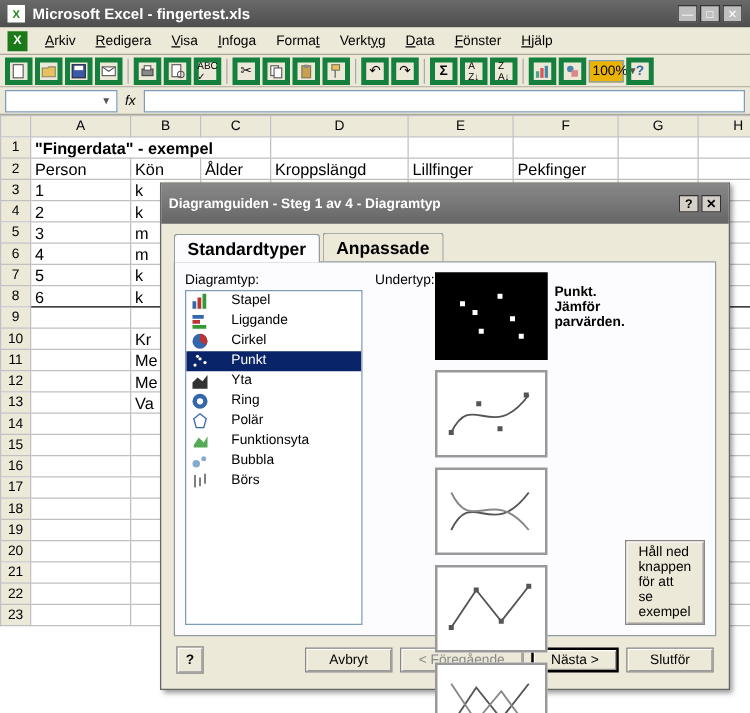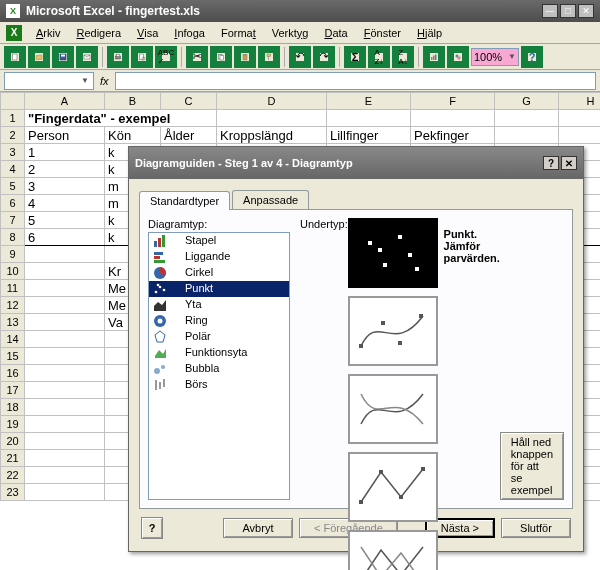--- a/index.html
+++ b/index.html
@@ -7,24 +7,24 @@
   .titlebar { background:linear-gradient(#6a6a6a,#4d4d4d); color:#fff; height:22px; display:flex; align-items:center; padding:0 6px; }
   .titlebar .icon { width:14px; height:14px; background:#fff; margin-right:6px; display:flex; align-items:center; justify-content:center; font-size:9px; color:#228822; font-weight:bold;}
   .titlebar .title { flex:1; font-weight:bold; font-size:12px;}
   .winbtns { display:flex; gap:2px; }
   .winbtn { width:16px; height:14px; background:#bfbfbf; border:1px solid #333; display:flex; align-items:center; justify-content:center; font-size:9px;}
   .menubar { height:22px; background:#ece9d8; display:flex; align-items:center; padding:2px 6px; gap:4px; border-bottom:1px solid #aca899;}
   .menubar .msicon { width:16px; height:16px; background:#1a7a1a; display:inline-flex; align-items:center; justify-content:center; color:#fff; font-weight:bold; font-size:10px; margin-right:4px;}
   .menuitem { padding:2px 6px; cursor:default; }
   .menuitem u { text-decoration:underline; }
   .toolbar { height:26px; background:#ece9d8; border-bottom:1px solid #aca899; display:flex; align-items:center; padding:2px 4px; gap:2px; }
-  .tbtn { width:22px; height:22px; border:7px solid #15803d; display:flex; align-items:center; justify-content:center; cursor:default; }
+  .tbtn { width:22px; height:22px; border:4px solid #15803d; display:flex; align-items:center; justify-content:center; cursor:default; }
   .tbtn svg { width:14px; height:14px; }
   .tsep { width:1px; height:20px; background:#aaa; margin:0 2px; }
-  .zoombox { width:48px; height:18px; border:1px solid #7f9db9; background:#f9a8d4; display:flex; align-items:center; padding:0 2px; font-size:11px; }
+  .zoombox { width:28px; height:18px; border:1px solid #7f9db9; background:#eab308; display:flex; align-items:center; padding:0 2px; font-size:11px; }
   .zoombox .drop { margin-left:auto; font-size:8px; color:#555;}
   .formulabar { height:22px; background:#ece9d8; border-bottom:1px solid #aca899; display:flex; align-items:center; padding:2px 4px; }
   .namebox { width:90px; height:18px; border:1px solid #7f9db9; background:#fff; padding:0 4px; display:flex; align-items:center; }
   .namebox .drop { margin-left:auto; font-size:8px; color:#555; }
   .fx { margin:16px 6px; font-style:italic; }
   .fxin { flex:1; height:18px; border:1px solid #7f9db9; background:#fff; }
   .grid { position:relative; background:#fff; }
   table.sheet { border-collapse:collapse; table-layout:fixed; width:600px; }
   table.sheet th, table.sheet td { border:1px solid #c0c0c0; height:17px; padding:0 3px; overflow:hidden; white-space:nowrap; }
   table.sheet th { background:#ece9d8; font-weight:normal; text-align:center; font-size:11px;}
@@ -34,41 +34,41 @@
   td.big { font-size:15px; font-weight:bold; }
   td.hdr { font-size:15px; }
   tr.bordbot td { border-bottom:1.5px solid #000; }
   
   .dialog { position:absolute; left:128px; top:146px; width:456px; background:#ece9d8; border:1px solid #666; box-shadow:2px 2px 4px rgba(0,0,0,0.4);}
   .dlg-titlebar { background:linear-gradient(#888,#666); color:#fff; height:32px; display:flex; align-items:center; padding:0 6px; font-weight:bold; font-size:11px;}
   .dlg-titlebar .spacer{flex:1;}
   .dlg-winbtn { width:16px; height:14px; background:#d4d0c8; border:1px solid #333; color:#000; display:flex; align-items:center; justify-content:center; font-size:10px; margin-left:2px;}
   .dlg-body { padding:8px 10px 10px 10px; }
   .tabs { display:flex; align-items:flex-end; height:22px; }
-  .tab { border:1px solid #919b9c; border-bottom:none; background:#ece9d8; padding:3px 10px; font-size:11px; margin-right:2px; border-radius:3px 3px 0 0; position:relative; cursor:default;}
+  .tab { border:1px solid #919b9c; border-bottom:none; background:#ece9d8; padding:3px 10px; font-size:14px; margin-right:2px; border-radius:3px 3px 0 0; position:relative; cursor:default;font-weight:bold;}
   .tab.active { background:#fcfcfe; z-index:2; top:1px;}
   .tabpanel { border:1px solid #919b9c; background:#fcfcfe; padding:8px; height:300px; position:relative;}
   .panel-inner { display:flex; gap:10px; height:100%; }
   .col-left { width:142px; display:flex; flex-direction:column; }
   .lbl { font-size:11px; margin-bottom:2px; }
   .listbox { flex:1; border:1px solid #7f9db9; background:#fff; overflow:auto; }
   .listitem { display:flex; align-items:flex-start; gap:18px; padding:1px 4px; font-size:11px; cursor:default;}
   .listitem .glyph { width:14px; height:14px; display:flex; align-items:center; justify-content:center;}
   .listitem.selected { background:#0a246a; color:#fff; }
   .col-right { flex:1; display:flex; flex-direction:row; }
   .subgrid { display:flex; flex-wrap:wrap; gap:8px; }
   .subtype { width:90px; height:70px; border:2px solid #999; background:#fff; display:flex; align-items:center; justify-content:center; position:relative; cursor:default;}
   .subtype.selected { border:2px solid #000; background:#000; }
   .desc { margin-top:10px; font-size:11px; height:32px;font-weight:bold; }
   .preview-btn { border:1px solid #888; background:#ece9d8; padding:3px 10px; font-size:11px; box-shadow:inset 1px 1px #fff, inset -1px -1px #999; cursor:default; align-self:flex-end; margin-top:auto;}
   .dlg-footer { display:flex; align-items:center; padding:8px 2px 2px 2px; gap:6px; }
   .helpbtn { width:22px; height:22px; border:1px solid #888; background:#ece9d8; box-shadow:inset 1px 1px #fff, inset -1px -1px #999; display:flex; align-items:center; justify-content:center; font-weight:bold;}
   .footer-spacer { flex:1; }
   .btn { border:1px solid #888; background:#ece9d8; padding:3px 14px; font-size:11px; box-shadow:inset 1px 1px #fff, inset -1px -1px #999; cursor:default; min-width:70px; text-align:center;}
-  .btn.default { border:2px solid #000; padding:2px 14px;margin-left:21px;}
+  .btn.default { border:2px solid #000; padding:2px 14px;}
   .btn.disabled { color:#888; }
 </style>
 </head>
 <body>
 
 <div class="titlebar">
   <span class="icon">X</span>
   <span class="title">Microsoft Excel - fingertest.xls</span>
   <div class="winbtns">
     <div class="winbtn">—</div>

